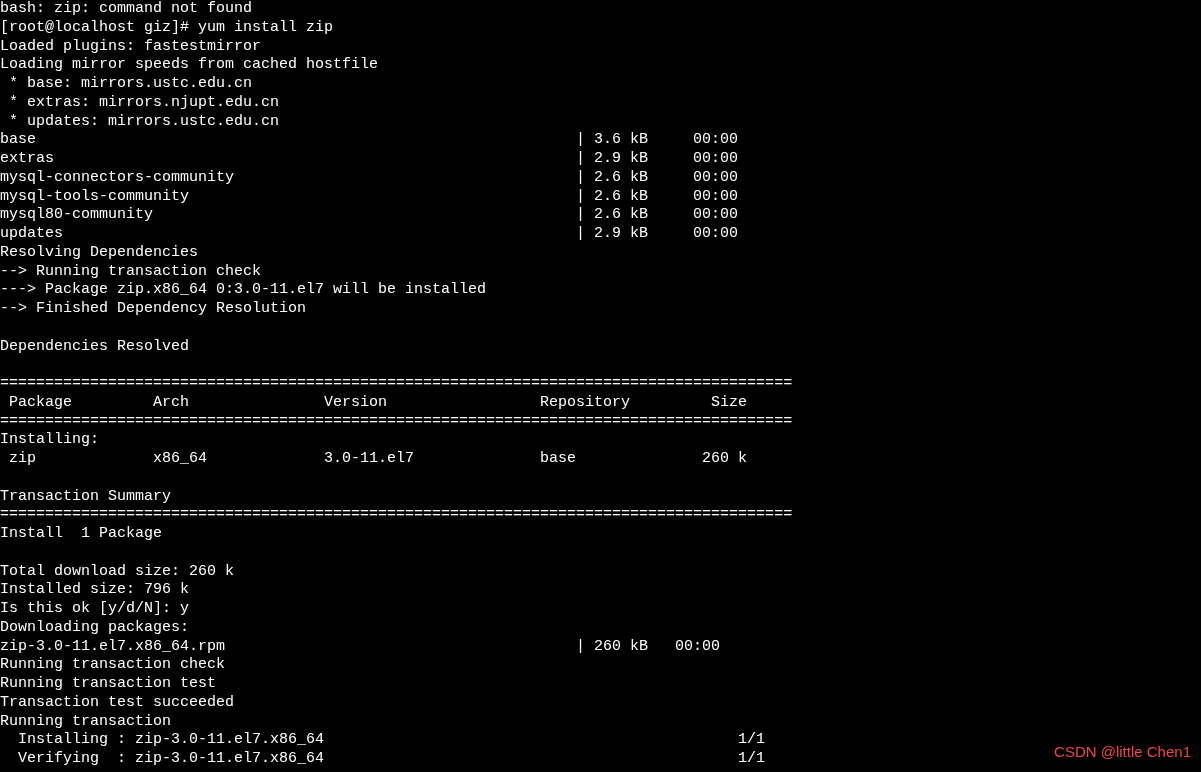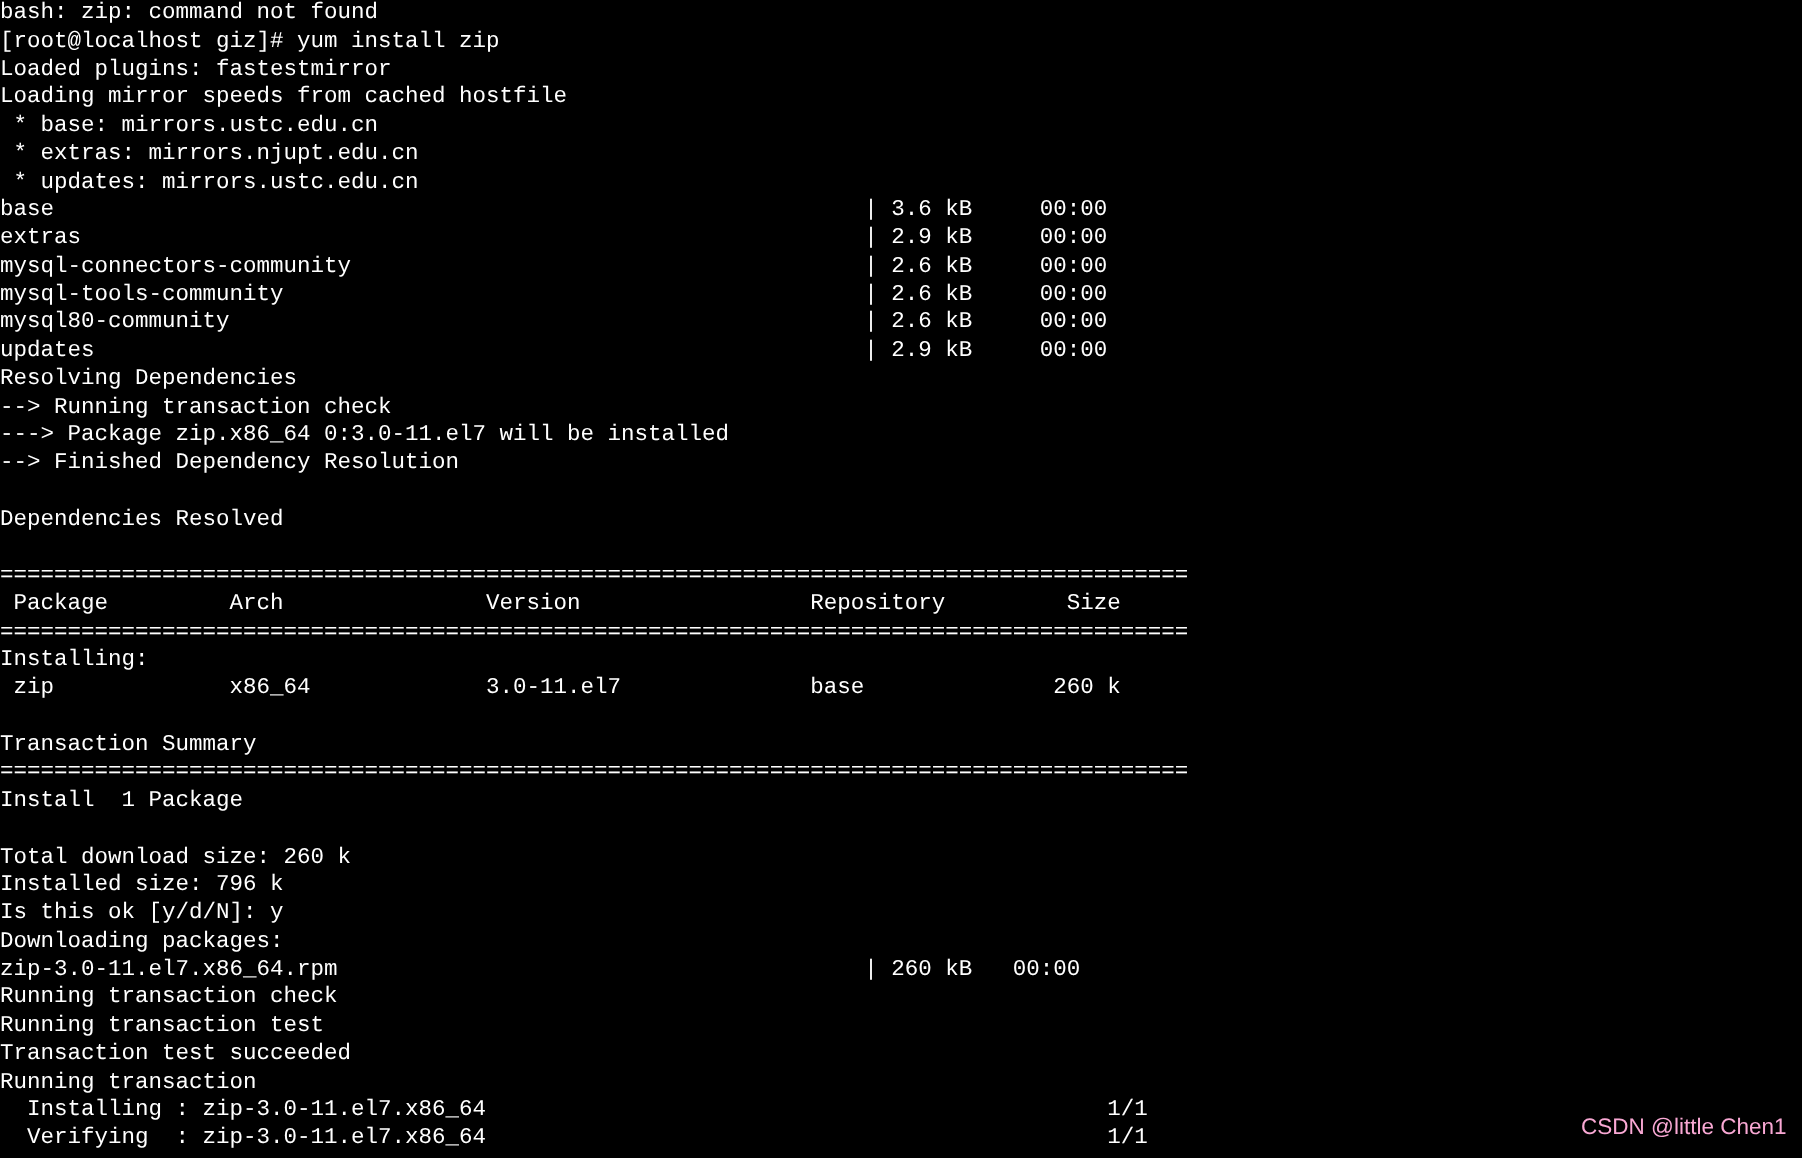--- a/index.html
+++ b/index.html
@@ -20,21 +20,21 @@
       position: relative;
     }
     .terminal {
       white-space: pre;
       padding: 0;
     }
     .watermark {
       position: absolute;
       bottom: 10px;
       right: 10px;
-      color: #f9a8d4;
+      color: #ef4444;
       font-family: Arial, sans-serif;
       font-size: 15px;
     }
   </style>
 </head>
 <body>
 
 <div class="terminal" id="terminal-content">bash: zip: command not found
 [root@localhost giz]# yum install zip
 Loaded plugins: fastestmirror

